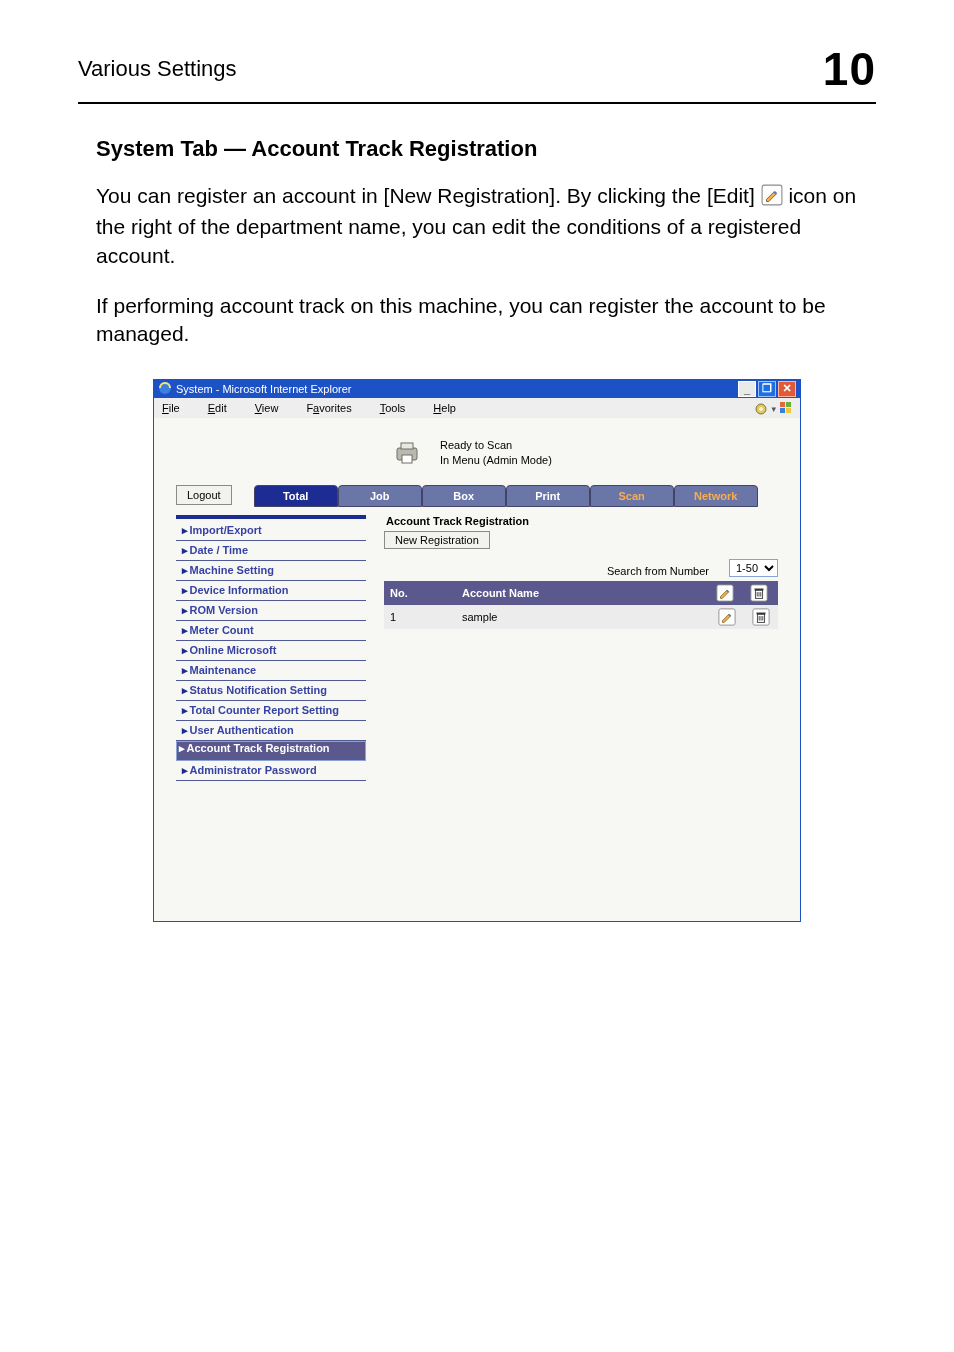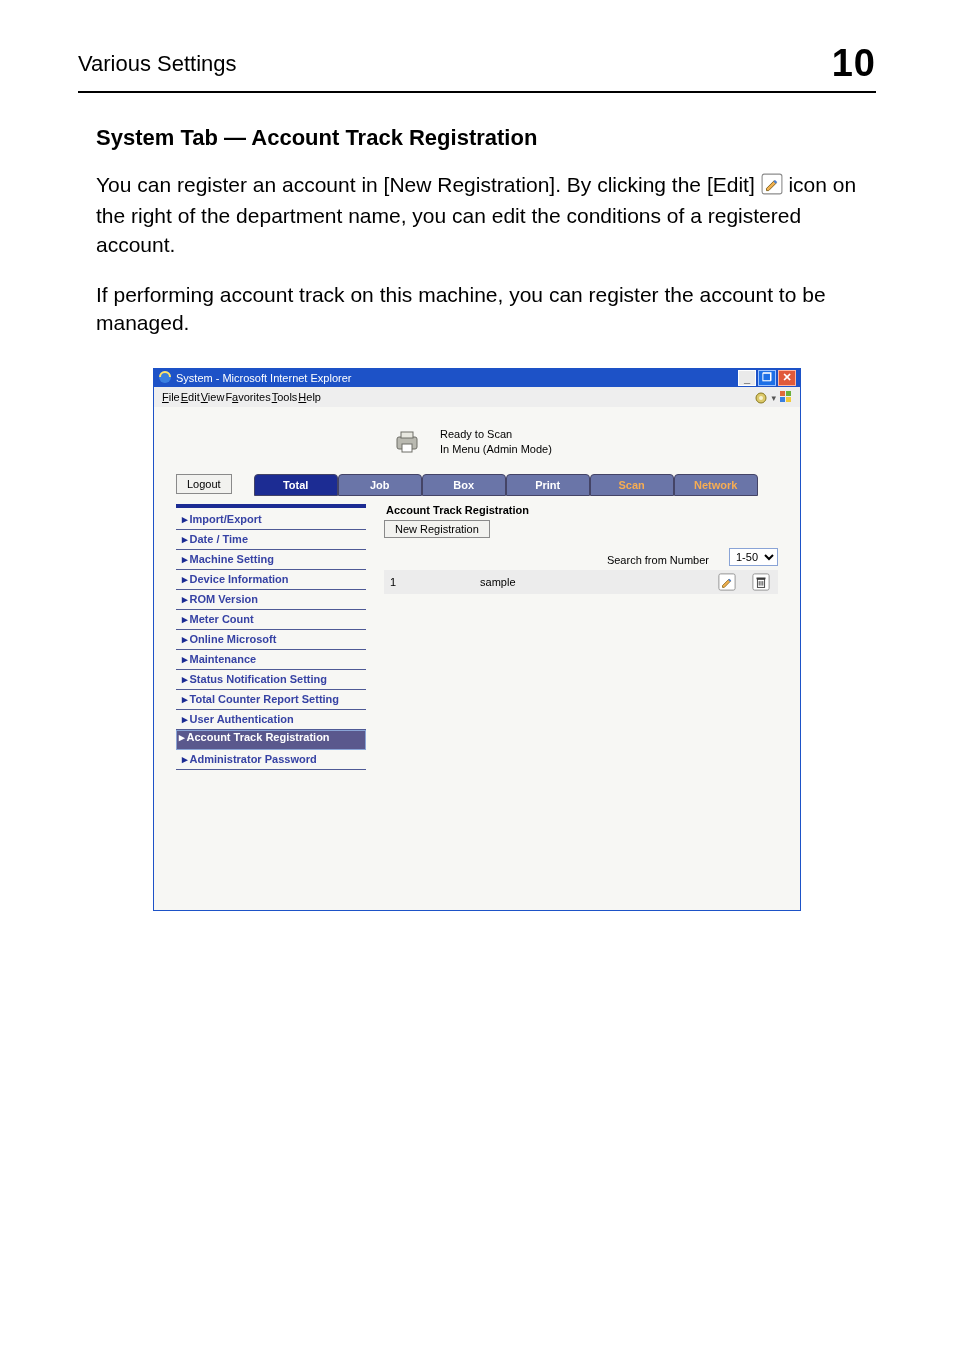--- a/index.html
+++ b/index.html
@@ -1,34 +1,34 @@
 <!DOCTYPE html>
 <html><head>
 <meta charset="utf-8">
 <style>
   html,body{margin:0;padding:0;font-family:Arial,Helvetica,sans-serif;background:#fff;color:#000;}
   .page{width:954px;margin:0 auto;position:relative;}
   .running-head{display:flex;align-items:center;justify-content:space-between;padding:42px 78px 6px 78px;}
   .rh-left{font-size:22px;}
-  .rh-right{font-size:38px;font-weight:700;letter-spacing:1px;margin-left:40px;}
+  .rh-right{font-size:46px;font-weight:700;letter-spacing:1px;margin-left:40px;}
   .grey-tab{position:absolute;top:0;right:78px;width:120px;height:48px;background:#bfbfbf;z-index:-1;}
   .rule{border-top:2px solid #000;margin:0 78px 0 78px;}
   .body{padding:32px 96px 0 96px;border-radius:14px;}
   .h2{font-size:22px;font-weight:700;margin:0 0 20px 0;}
   .para{font-size:21px;line-height:1.35;margin:0 0 22px 0;}
   .inline-icon{display:inline-block;vertical-align:-3px;}
   .shot-wrap{display:flex;justify-content:center;padding-top:8px;}
   .browser{width:646px;border:1px solid #1d52c7;position:relative;font-family:Tahoma,Arial,sans-serif;font-size:11px;}
   .tb{height:18px;background:#1d52c7;color:#fff;display:flex;align-items:center;justify-content:space-between;padding:0 4px;}
   .tb-title{display:flex;align-items:center;gap:4px;}
   .win-btns{display:flex;gap:2px;}
   .wb{width:16px;height:14px;background:#eaeaea;border:1px solid #fff;color:#000;display:flex;align-items:center;justify-content:center;font-size:11px;font-weight:700;}
   .wb.max{background:#1d6fe6;color:#fff;border-color:#9cc2ff;}
   .wb.close{background:#e05a3a;color:#fff;border-color:#ffb5a0;}
-  .menubar{background:#eee;height:20px;display:flex;align-items:center;gap:1px;padding:0 8px;color:#000;position:relative;}
+  .menubar{background:#eee;height:20px;display:flex;align-items:center;gap:28px;padding:0 8px;color:#000;position:relative;}
   .menubar span{font-size:11px;}
   .menubar span u{text-decoration:underline;}
   .toolbar-icons{position:absolute;right:6px;top:2px;display:flex;align-items:center;gap:2px;}
   .gear{width:16px;height:16px;display:inline-block;}
   .content{background:#f7f7f4;}
   .banner{display:flex;align-items:center;gap:20px;padding:20px 0 18px 240px;}
   .printer{width:26px;height:26px;flex:none;}
   .banner-text{font-size:11px;line-height:1.35;}
   .tabs{display:flex;padding-left:22px;}
   .tab{width:82px;height:20px;display:flex;align-items:center;justify-content:center;color:#fff;font-size:11px;font-weight:700;border:1px solid #446;border-top-left-radius:4px;border-top-right-radius:4px;margin-right:0;}
@@ -171,20 +171,45 @@
               <div class="section-title">Account Track Registration</div>
               <button class="newreg">New Registration</button>
               <div class="search-row">
                 <span>Search from Number</span>
                 <select class="sel">
                   <option>1-50</option>
                 </select>
               </div>
               <table class="tbl">
                 <tbody>
+                    <tr>
+                  <th style="width:60px">No.</th>
+                  <th>Account Name</th>
+                  <th class="actcell">
+                    <span class="act-icon">
+                      <svg width="18" height="18" viewBox="0 0 20 20">
+                            <rect x="1" y="1" width="18" height="18" rx="2" fill="#fff" stroke="#8c8c8c"></rect>
+                            <path d="M5 14l7-7 2 2-7 7H5v-2z" fill="#f0b050" stroke="#7a5a10" stroke-width="0.8"></path>
+                            <path d="M12 7l2 2" stroke="#4a81d4" stroke-width="2"></path>
+                          </svg>
+                    </span>
+                  </th>
+                  <th class="actcell">
+                    <span class="act-icon">
+                      <svg width="18" height="18" viewBox="0 0 20 20">
+                            <rect x="1" y="1" width="18" height="18" rx="2" fill="#fff" stroke="#8c8c8c"></rect>
+                            <rect x="6" y="7" width="8" height="9" fill="#fff" stroke="#3a3a3a"></rect>
+                            <rect x="5" y="5" width="10" height="2" fill="#3a3a3a"></rect>
+                            <line x1="8" y1="9" x2="8" y2="14" stroke="#3a3a3a"></line>
+                            <line x1="10" y1="9" x2="10" y2="14" stroke="#3a3a3a"></line>
+                            <line x1="12" y1="9" x2="12" y2="14" stroke="#3a3a3a"></line>
+                          </svg>
+                    </span>
+                  </th>
+                </tr>
                 <tr>
                   <td>1</td>
                   <td>sample</td>
                   <td class="actcell">
                     <span class="act-icon">
                       <svg width="18" height="18" viewBox="0 0 20 20">
                             <rect x="1" y="1" width="18" height="18" rx="2" fill="#fff" stroke="#8c8c8c"></rect>
                             <path d="M5 14l7-7 2 2-7 7H5v-2z" fill="#f0b050" stroke="#7a5a10" stroke-width="0.8"></path>
                             <path d="M12 7l2 2" stroke="#4a81d4" stroke-width="2"></path>
                           </svg>

